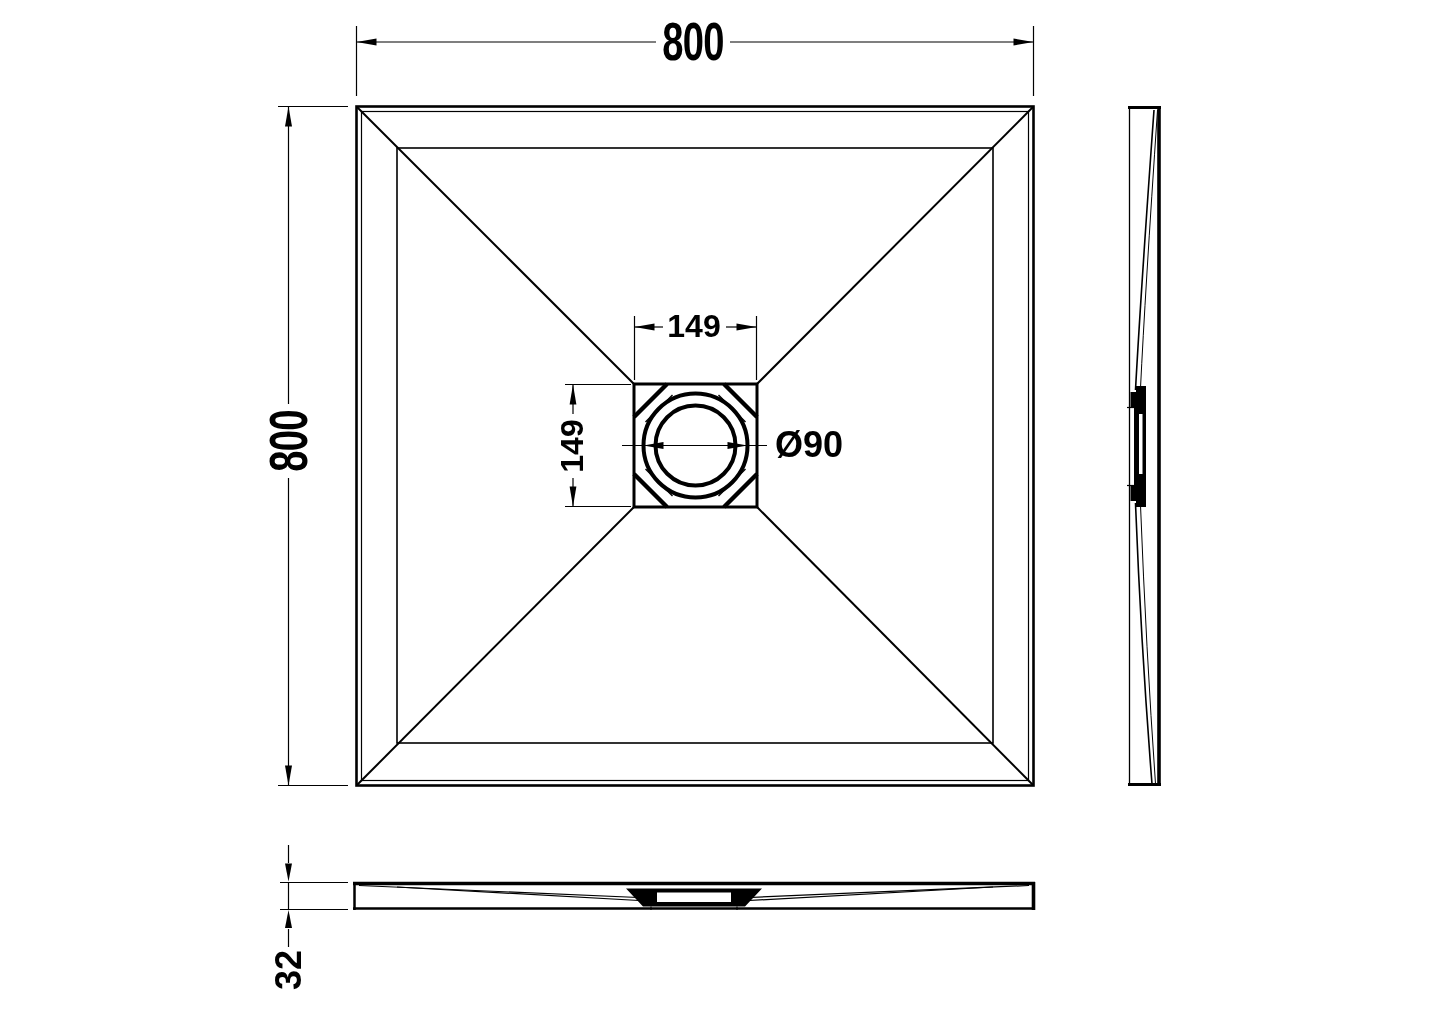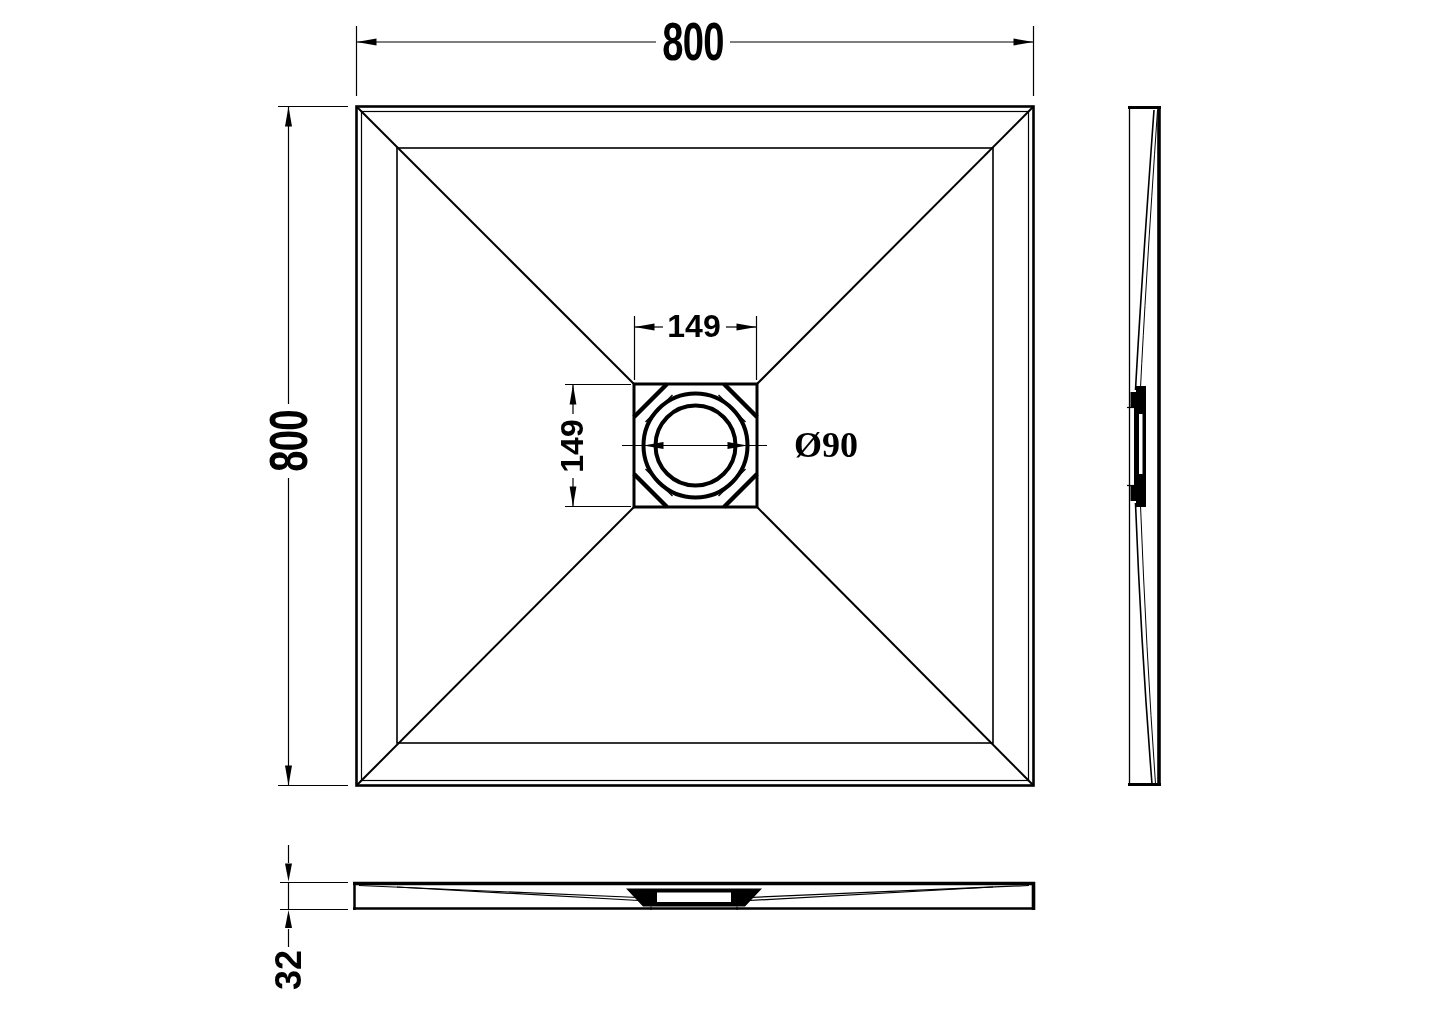--- a/index.html
+++ b/index.html
@@ -170,17 +170,17 @@
   </svg>
 
   <div class="dim dim-lg" style="left:693px; top:41px;">800</div>
 
   <div class="dim dim-lg rot" style="left:288px; top:441px;">800</div>
 
   <div class="dim dim-sm" style="left:694px; top:326px;">149</div>
 
   <div class="dim dim-sm rot" style="left:572px; top:446px;">149</div>
 
-  <div class="dim dim-md" style="left:826px; top:445px;font-family:Liberation Serif, serif;">Ø90</div>
+  <div class="dim dim-md" style="left:809px; top:445px;">Ø90</div>
 
   <div class="dim dim-md rot" style="left:289px; top:970px;">32</div>
 
 </div>
 
 </body></html>

